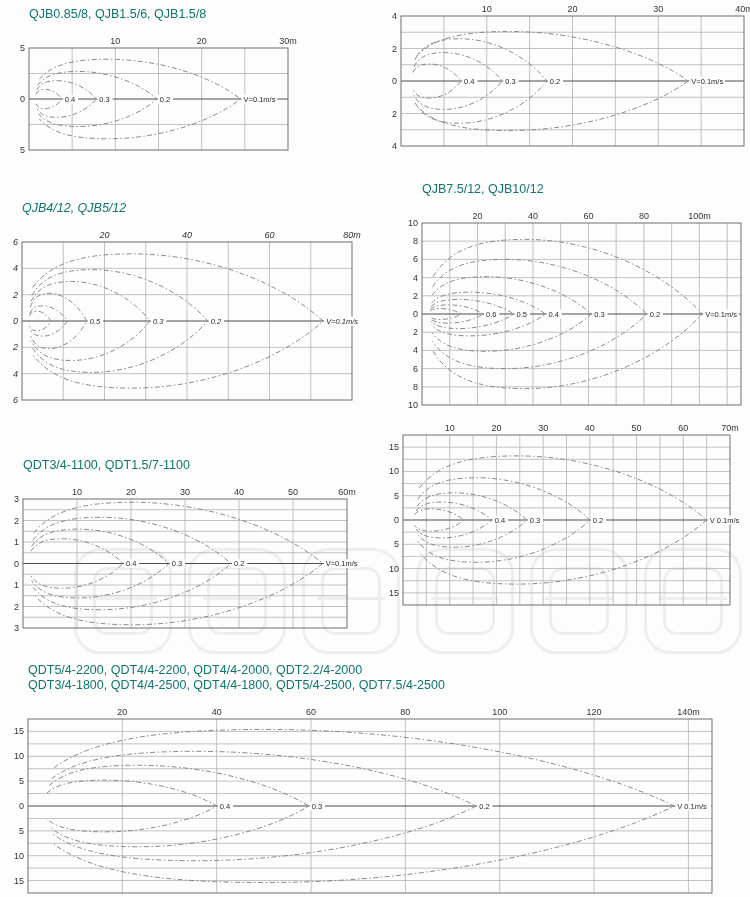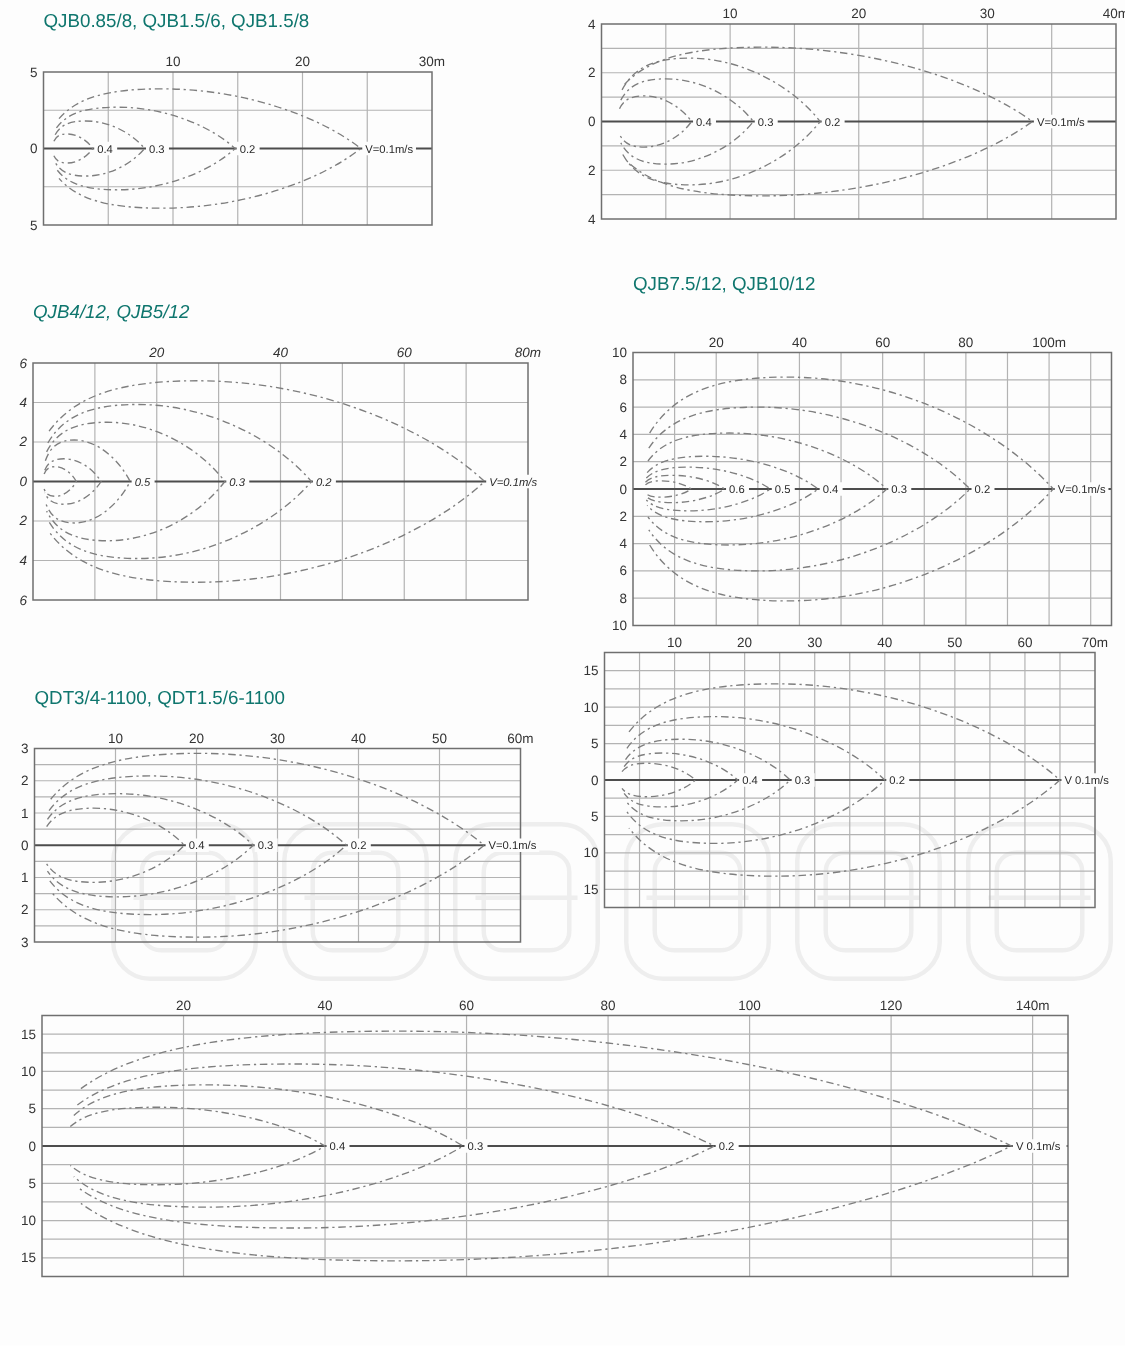--- a/index.html
+++ b/index.html
@@ -12,21 +12,21 @@
   .t1{line-height:17px;margin-bottom:11px;}
   .t2{line-height:15px;}
   .t2b{line-height:15px;margin-bottom:12px;}
   .plot{flex:1;position:relative;}
   .plot svg{position:absolute;left:0;top:0;overflow:visible;}
 
   
   #chart-1{left:7px;   top:6px;   width:287px; height:148px;}
   #chart-2{left:379px; top:2px;   width:371px; height:176px;}
   #chart-3{left:0px;   top:200px; width:358px; height:204px;font-style:italic;}
-  #chart-4{left:400px; top:181px; width:347px; height:228px;gap:12px;}
+  #chart-4{left:400px; top:181px; width:347px; height:228px;}
   #chart-5{left:1px;   top:457px; width:352px; height:175px;}
   #chart-6{left:381px; top:421px; width:355px; height:230px;}
   #chart-7{left:6px;   top:663px; width:712px; height:234px;}
 
   
   .watermark{position:absolute;left:74px;top:548px;display:flex;gap:16px;z-index:0;opacity:.85;}
   .wm-g{width:92px;height:100px;border:3px solid #ececec;border-radius:26px;position:relative;}
   .wm-g::before{content:"";position:absolute;inset:16px;border:3px solid #ececec;border-radius:14px;}
   .wm-g::after{content:"";position:absolute;left:12px;right:12px;top:46px;border-top:3px solid #ececec;}
 </style>
@@ -226,21 +226,21 @@
           <text x="194.20869565217393" y="107.8" font-size="7.5px" fill="#2a2a2a">0.3</text>
           <rect x="247.68695652173915" y="100.5" width="15.299999999999999" height="9" fill="#fdfdfd"></rect>
           <text x="249.68695652173915" y="107.8" font-size="7.5px" fill="#2a2a2a">0.2</text>
           <rect x="303.16521739130434" y="100.5" width="35.8" height="9" fill="#fdfdfd"></rect>
           <text x="305.16521739130434" y="107.8" font-size="7.5px" fill="#2a2a2a">V=0.1m/s</text>
         </svg>
       </div>
   </div>
 
   <div class="chart" id="chart-5">
-    <div class="chart-title t1">QDT3/4-1100, QDT1.5/6-1100</div>
+    <div class="chart-title t1">QDT3/4-1100, QDT1.5/7-1100</div>
     <div class="plot">
         <svg width="352" height="147" viewBox="0 0 352 147">
           <line x1="76" y1="14" x2="76" y2="143" stroke="#b3b3b3" stroke-width="0.8"></line>
           <line x1="130" y1="14" x2="130" y2="143" stroke="#b3b3b3" stroke-width="0.8"></line>
           <line x1="184" y1="14" x2="184" y2="143" stroke="#b3b3b3" stroke-width="0.8"></line>
           <line x1="238" y1="14" x2="238" y2="143" stroke="#b3b3b3" stroke-width="0.8"></line>
           <line x1="292" y1="14" x2="292" y2="143" stroke="#b3b3b3" stroke-width="0.8"></line>
           <line x1="22" y1="132.25" x2="346" y2="132.25" stroke="#b3b3b3" stroke-width="0.8"></line>
           <line x1="22" y1="121.5" x2="346" y2="121.5" stroke="#b3b3b3" stroke-width="0.8"></line>
           <line x1="22" y1="110.75" x2="346" y2="110.75" stroke="#b3b3b3" stroke-width="0.8"></line>
@@ -337,20 +337,22 @@
           <text x="148.79285714285714" y="101.8" font-size="7.5px" fill="#2a2a2a">0.3</text>
           <rect x="209.85714285714283" y="94.5" width="15.299999999999999" height="9" fill="#fdfdfd"></rect>
           <text x="211.85714285714283" y="101.8" font-size="7.5px" fill="#2a2a2a">0.2</text>
           <rect x="326.64285714285717" y="94.5" width="35.8" height="9" fill="#fdfdfd"></rect>
           <text x="328.64285714285717" y="101.8" font-size="7.5px" fill="#2a2a2a">V 0.1m/s</text>
         </svg>
       </div>
   </div>
 
   <div class="chart" id="chart-7">
+    <div class="chart-title t2">QDT5/4-2200, QDT4/4-2200, QDT4/4-2000, QDT2.2/4-2000</div>
+    <div class="chart-title t2b">QDT3/4-1800, QDT4/4-2500, QDT4/4-1800, QDT5/4-2500, QDT7.5/4-2500</div>
     <div class="plot">
         <svg width="712" height="192" viewBox="0 0 712 192">
           <line x1="116.34482758620689" y1="14" x2="116.34482758620689" y2="188" stroke="#b3b3b3" stroke-width="0.8"></line>
           <line x1="210.68965517241378" y1="14" x2="210.68965517241378" y2="188" stroke="#b3b3b3" stroke-width="0.8"></line>
           <line x1="305.0344827586207" y1="14" x2="305.0344827586207" y2="188" stroke="#b3b3b3" stroke-width="0.8"></line>
           <line x1="399.37931034482756" y1="14" x2="399.37931034482756" y2="188" stroke="#b3b3b3" stroke-width="0.8"></line>
           <line x1="493.72413793103453" y1="14" x2="493.72413793103453" y2="188" stroke="#b3b3b3" stroke-width="0.8"></line>
           <line x1="588.0689655172414" y1="14" x2="588.0689655172414" y2="188" stroke="#b3b3b3" stroke-width="0.8"></line>
           <line x1="682.4137931034483" y1="14" x2="682.4137931034483" y2="188" stroke="#b3b3b3" stroke-width="0.8"></line>
           <line x1="22" y1="175.57142857142858" x2="706" y2="175.57142857142858" stroke="#b3b3b3" stroke-width="0.8"></line>

